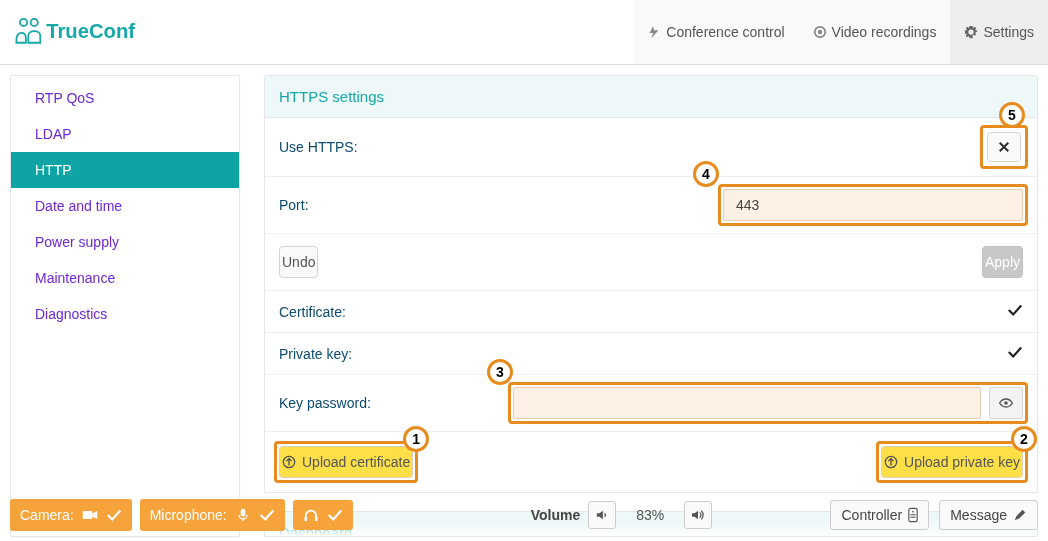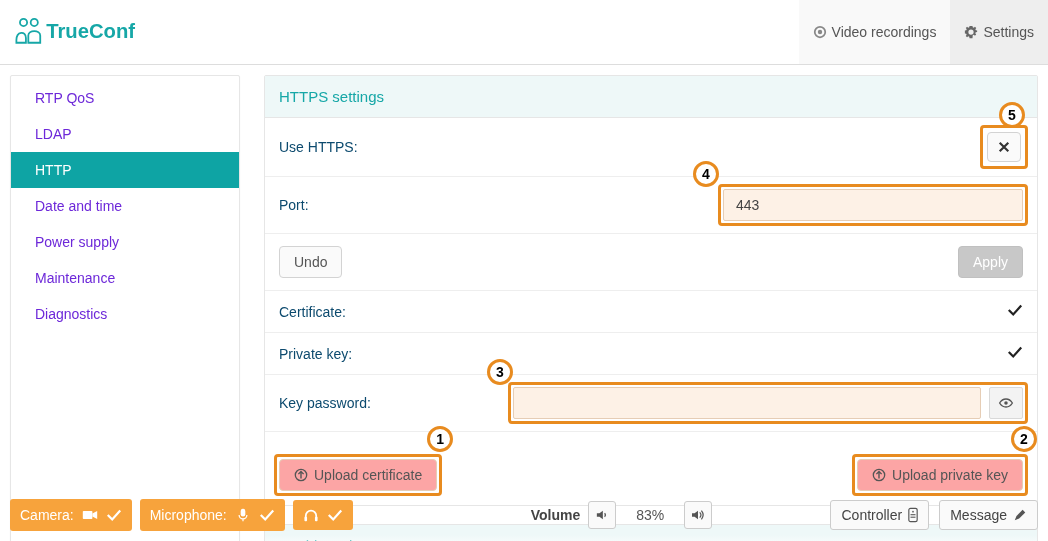--- a/index.html
+++ b/index.html
@@ -24,23 +24,23 @@
   .panel-body {}
 
   .row { display: flex; align-items: center; border-bottom: 1px solid #eee; padding: 12px 14px; gap: 10px; }
   .row:last-child { border-bottom: none; }
   .row-label { color: #0c4a6e; width: 220px; }
   .row-control { margin-left: auto; display:flex; align-items:center; gap:8px; }
   .input { background: #fdf1e6; border: 1px solid #e6cdb5; border-radius: 2px; height: 32px; padding: 0 12px; color: #444; font-size: 14px; outline: none; width: 100%; }
   .highlight { border: 3px solid #e88b1f; border-radius: 4px; position: absolute; inset: -5px; pointer-events: none; }
 
   .actions { display: flex; gap: 10px; padding: 12px 14px; border-bottom:1px solid #eee; }
-  .btn { border: 1px solid #d3d3d3; background: #fafafa; color: #555; padding: 7px 14px; border-radius: 4px; cursor: pointer; font-size: 14px; }
+  .btn { border: 1px solid #d3d3d3; background: #fafafa; color: #555; padding: 7px 2px; border-radius: 4px; cursor: pointer; font-size: 14px; }
   .btn.apply { background: #c8c8c8; color: #fff; border-color:#c0c0c0; }
-  .btn.upload { background: #fca5a5; border: 1px solid #e6cdb5; color:#555; display:flex; align-items:center; gap:6px;margin-top:13px; }
+  .btn.upload { background: #fde047; border: 1px solid #e6cdb5; color:#555; display:flex; align-items:center; gap:6px; }
 
   .status-check { margin-left: auto; }
   .status-check svg { width: 16px; height: 14px; }
 
   .eye-btn { width: 34px; height: 32px; border:1px solid #d9d9d9; background:#f3f3f3; display:flex; align-items:center; justify-content:center; cursor:pointer; border-radius:2px; }
 
   .circle-badge { width: 26px; height: 26px; border: 3px solid #e88b1f; border-radius: 50%; background: #fff; color:#000; font-weight: bold; font-size: 14px; display:flex; align-items:center; justify-content:center; position:absolute; z-index:5; }
 
   .upload-row { display:flex; padding: 14px; gap: 10px; }
   .upload-left, .upload-right { position: relative; }
@@ -69,20 +69,26 @@
         <circle cx="34" cy="14" r="6" stroke="#16a7a7" stroke-width="3" fill="none"></circle>
         <path d="M4 44 C4 28, 20 28, 20 40 L20 48 L4 48 Z" fill="none" stroke="#16a7a7" stroke-width="3"></path>
         <path d="M24 48 L24 36 C24 26, 44 26, 44 36 L44 48 Z" fill="none" stroke="#16a7a7" stroke-width="3"></path>
       </g>
       <text x="54" y="40" font-family="Arial" font-size="34" font-weight="bold" fill="#16a7a7">TrueConf</text>
     </svg>
   </div>
   <div class="topnav">
     <div class="topnav-item">
       <svg viewBox="0 0 16 16">
+          <path d="M7 1 L3 9 H7 L5 15 L13 6 H8 Z" fill="#888"></path>
+        </svg>
+      <span>Conference control</span>
+    </div>
+    <div class="topnav-item">
+      <svg viewBox="0 0 16 16">
           <circle cx="8" cy="8" r="6" fill="none" stroke="#888" stroke-width="2"></circle>
           <circle cx="8" cy="8" r="2.5" fill="#888"></circle>
         </svg>
       <span>Video recordings</span>
     </div>
     <div class="topnav-item active">
       <svg viewBox="0 0 16 16">
           <path fill="#666" d="M8 5a3 3 0 100 6 3 3 0 000-6zm7 3l-1.6.3a5.6 5.6 0 01-.5 1.2l1 1.3-1.4 1.4-1.3-1a5.6 5.6 0 01-1.2.5L9.7 15H6.3l-.3-1.6a5.6 5.6 0 01-1.2-.5l-1.3 1L2 12.5l1-1.3a5.6 5.6 0 01-.5-1.2L1 9.7V6.3l1.6-.3c.1-.4.3-.8.5-1.2l-1-1.3L3.5 2l1.3 1c.4-.2.8-.4 1.2-.5L6.3 1h3.4l.3 1.6c.4.1.8.3 1.2.5l1.3-1L14 3.5l-1 1.3c.2.4.4.8.5 1.2L15 6.3v3.4z"></path>
         </svg>
       <span>Settings</span>

